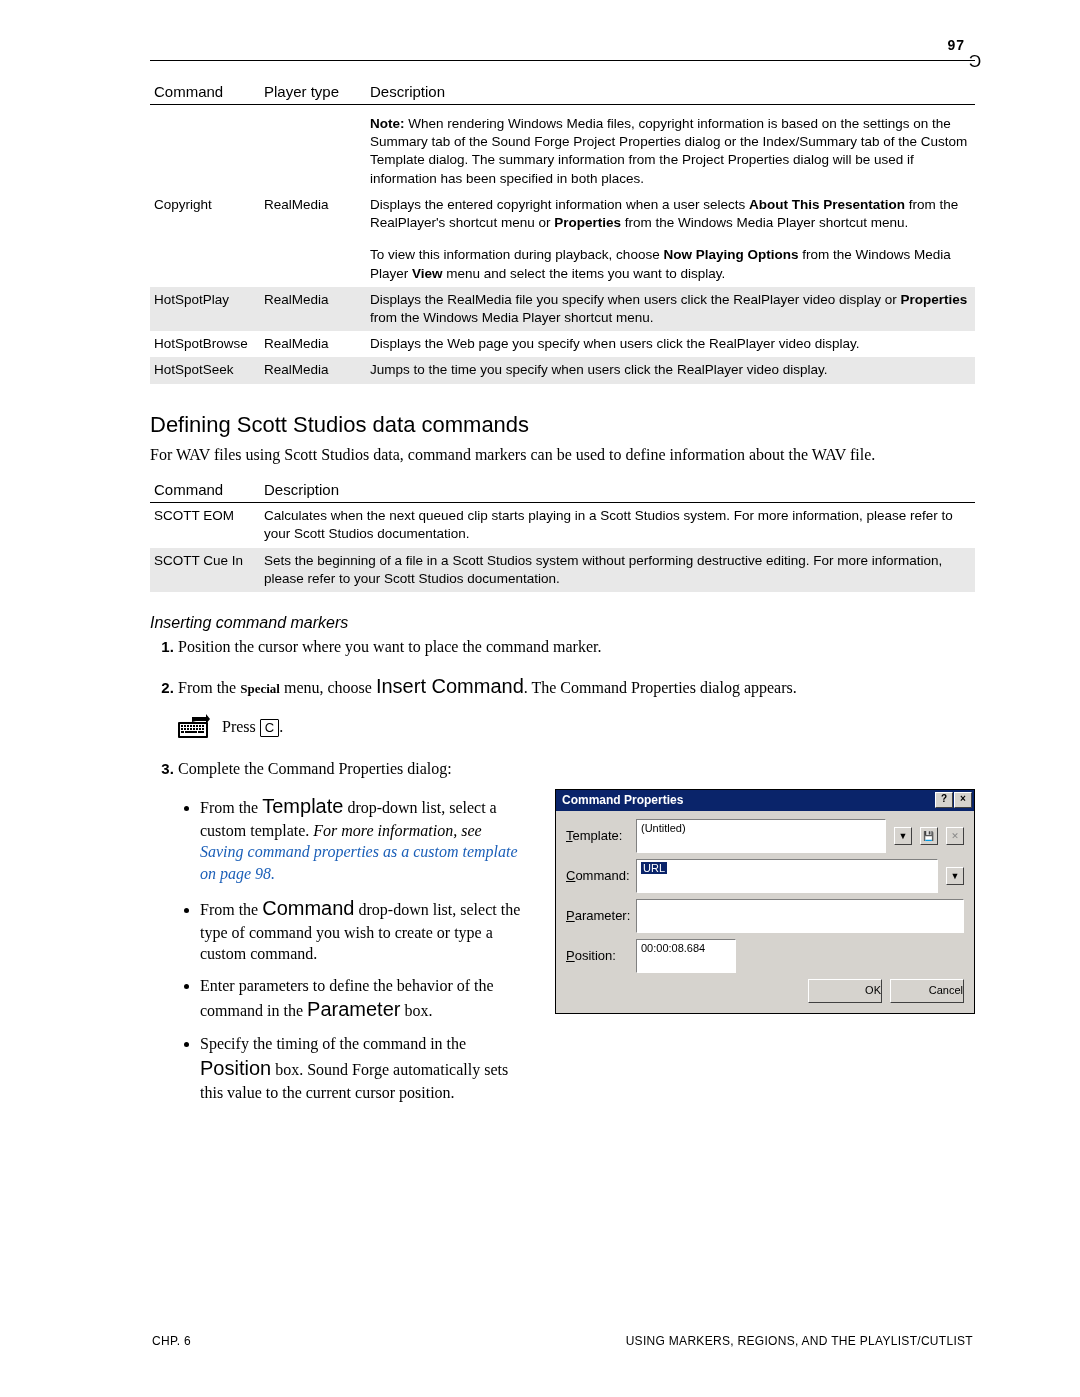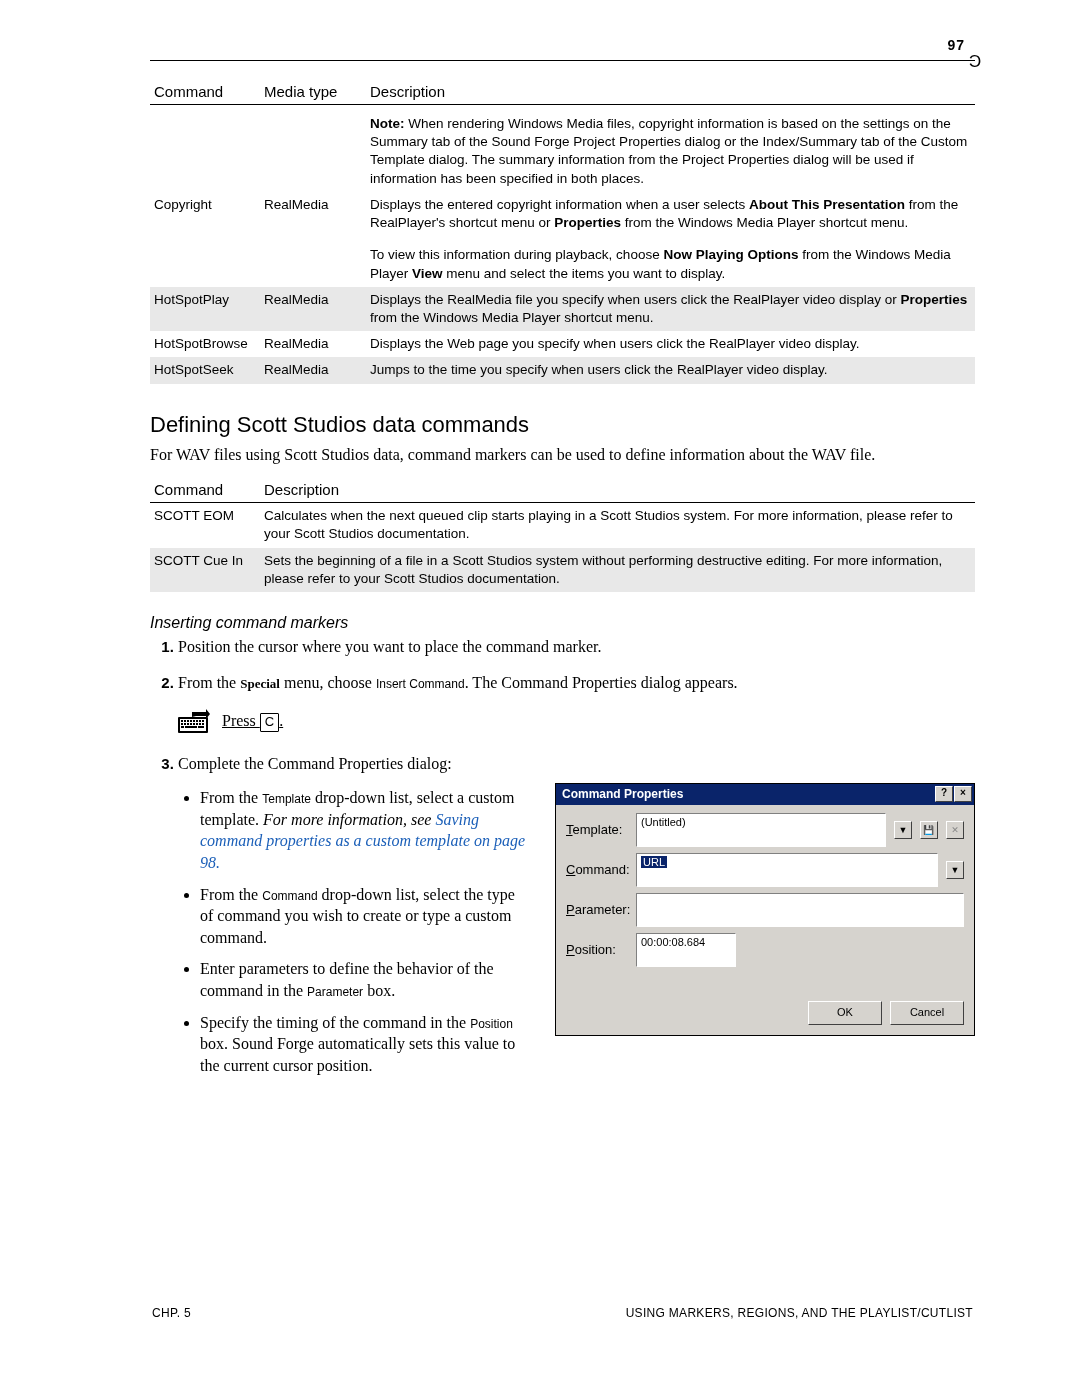--- a/index.html
+++ b/index.html
@@ -91,37 +91,36 @@
   }
   ol.steps > li {
     margin-bottom: 14px;
     line-height: 1.4;
   }
   ol.steps > li::marker {
     font-family: Arial;
     font-weight: bold;
     font-size: 15px;
   }
-  .mono { font-family: Arial; font-size: 12px; }
+  .mono { font-family: Arial; font-size: 20px; }
   .link { color: #1b5fb8; font-style: italic; }
   .keycap {
     display: inline-block;
     border: 1px solid #000;
     padding: 0 4px;
     font-family: Arial;
     font-size: 13px;
     line-height: 1.25;
     border-radius: 1px;
   }
   .tip-row {
     display: flex;
     align-items: center;
     gap: 12px;
     margin: 8px 0 18px 28px;
-    text-decoration: underline;
   }
   .kb-icon {
     width: 32px; height: 26px;
   }
   ul.bullets {
     list-style: disc;
     padding-left: 22px;
     margin: 4px 0;
   }
   ul.bullets li {
@@ -197,21 +196,21 @@
   }
   .dlg .sel {
     background: #0a246a; color:#fff; padding:0 2px;
   }
   .dlg .btnrow { display:flex; justify-content:flex-end; gap:8px; margin-top: 6px; }
   .dlg .btn {
     width: 72px; height: 22px;
     background:#d6d3ce;
     border-top:1px solid #fff; border-left:1px solid #fff;
     border-right:1px solid #404040; border-bottom:1px solid #404040;
-    font-size:11px; text-align:center; line-height:20px;margin-top:28px;
+    font-size:11px; text-align:right; line-height:20px;
   }
 
   .footer {
     display: flex; justify-content: space-between;
     font-family: Arial; font-size: 12px;
     letter-spacing: 0.3px;
     margin-top: 220px;
     padding: 0 2px;
   }
 </style>
@@ -221,21 +220,21 @@
 <div class="page">
   <div class="top-rule">
     <span class="pagenum">97</span>
     <span class="marker"><span class="c">C</span></span>
   </div>
 
   <table class="data">
     <tbody>
         <tr>
       <th style="width:100px">Command</th>
-      <th style="width:96px">Media type</th>
+      <th style="width:96px">Player type</th>
       <th>Description</th>
     </tr>
     <tr>
       <td></td>
           <td></td>
       <td style="padding-top:10px">
         <span class="bold">Note:</span><span> When rendering Windows Media files, copyright information is based on the settings on the Summary tab of the Sound Forge Project Properties dialog or the Index/Summary tab of the Custom Template dialog. The summary information from the Project Properties dialog will be used if information has been specified in both places.</span>
       </td>
     </tr>
     <tr>
@@ -388,16 +387,16 @@
                 <span class="btn">Cancel</span>
               </div>
             </div>
           </div>
         </div>
       </div>
     </li>
   </ol>
 
   <div class="footer">
-    <span>CHP. 5</span>
+    <span>CHP. 6</span>
     <span>USING MARKERS, REGIONS, AND THE PLAYLIST/CUTLIST</span>
   </div>
 </div>
 
 </body></html>

